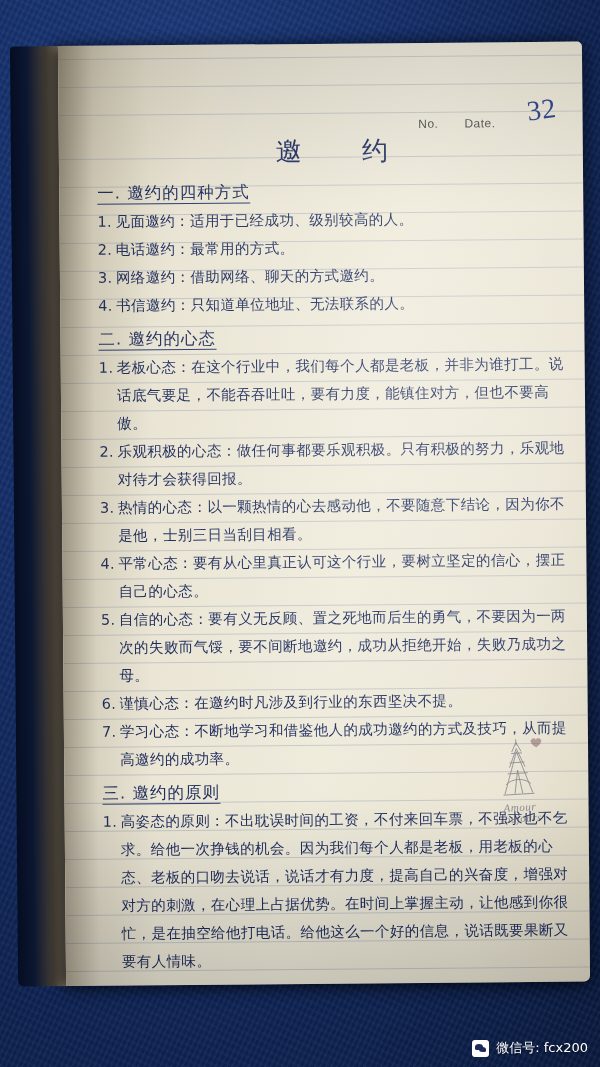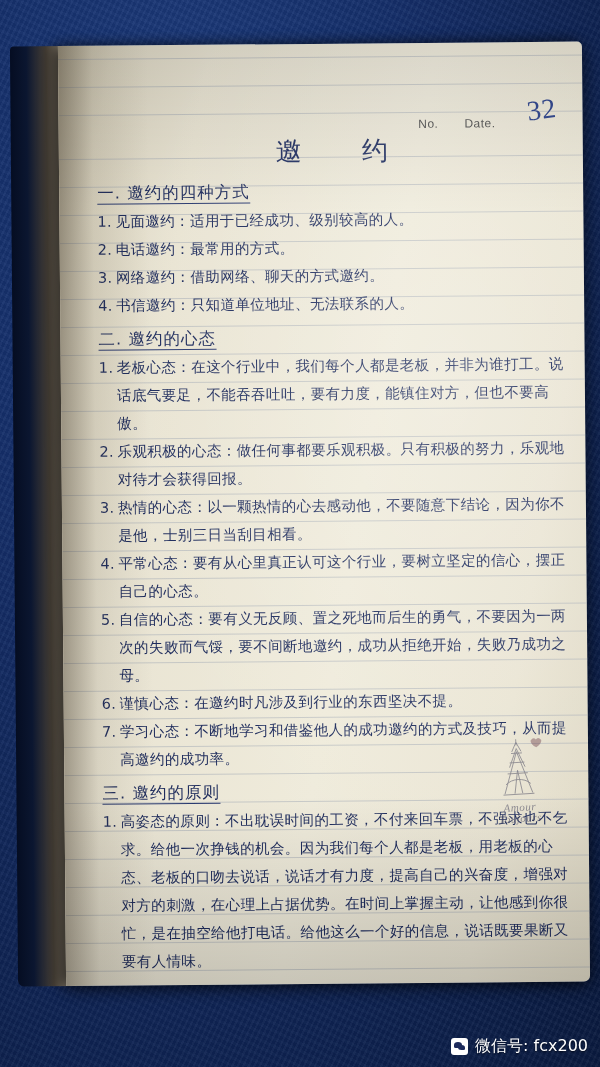--- a/index.html
+++ b/index.html
@@ -116,21 +116,21 @@
   .stamp .scribble{
     font-family:"Liberation Serif",serif;
     font-size:11px;font-style:italic;text-align:center;
     letter-spacing:.5px;line-height:11px;
   }
 
   
   .wm{
     position:absolute;right:12px;bottom:10px;
     display:flex;align-items:center;gap:7px;
-    color:#ffffff;font-size:16px;
+    color:#ffffff;font-size:13px;
     font-family:"DejaVu Sans",sans-serif;
     text-shadow:0 1px 2px rgba(0,0,0,.6);
   }
   .wm .wx{
     width:17px;height:17px;background:#ffffff;border-radius:3px;
     position:relative;flex:0 0 auto;
   }
   .wm .wx:before{
     content:"";position:absolute;left:3px;top:4px;width:8px;height:6px;
     border-radius:50% 50% 50% 20%;background:#1d2b5c;

